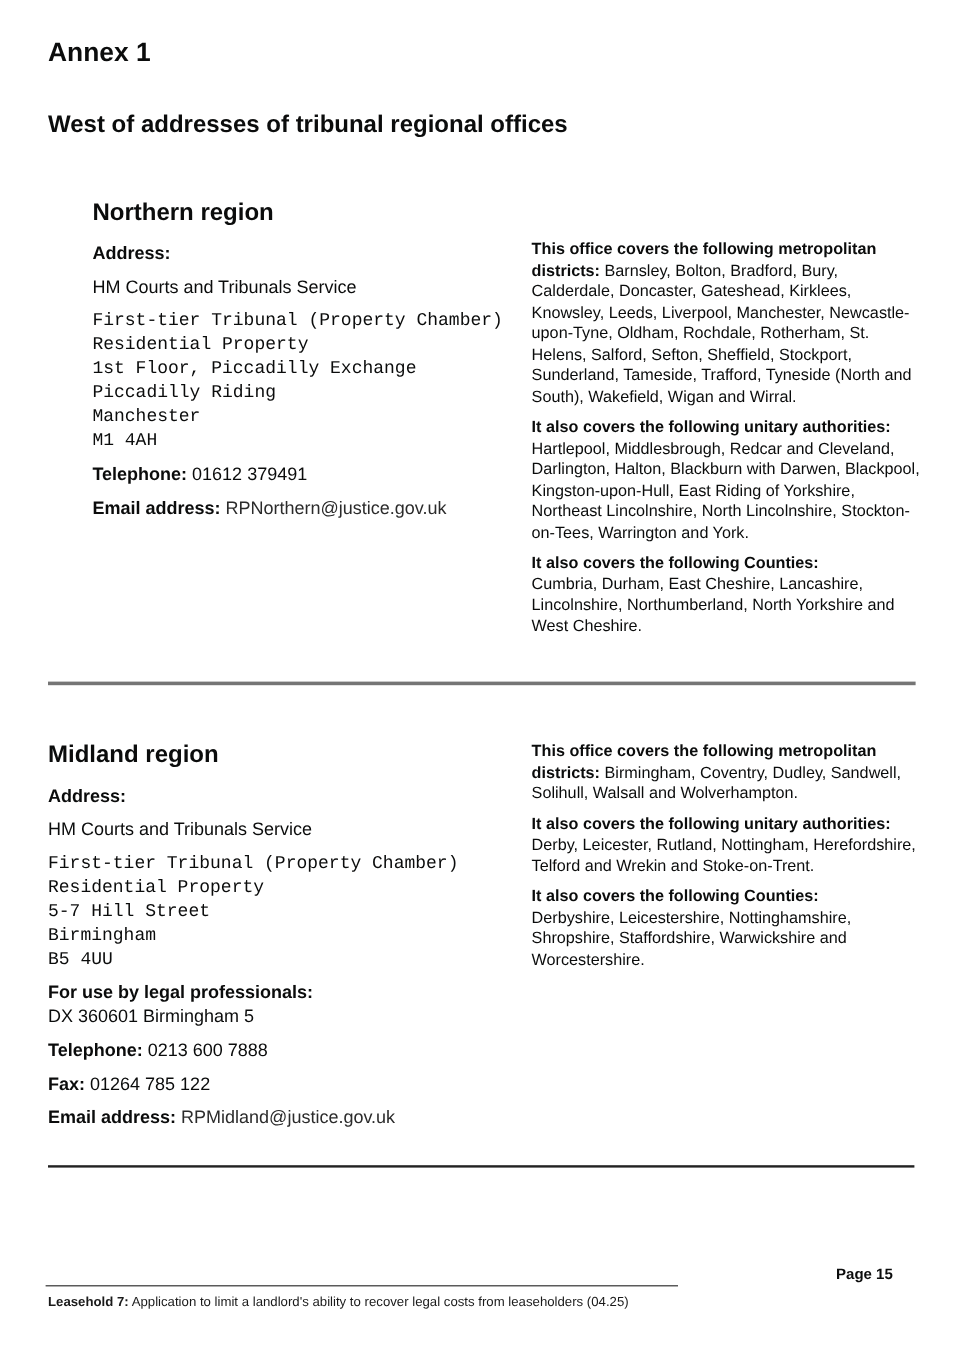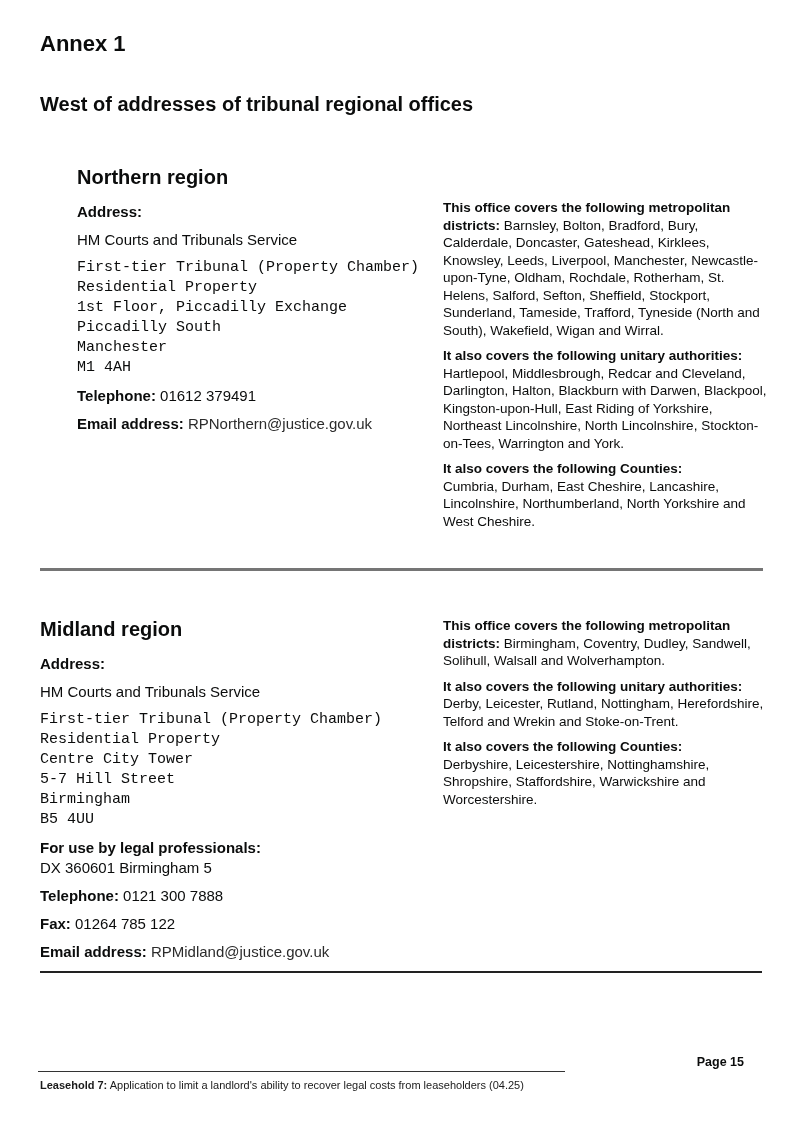--- a/index.html
+++ b/index.html
@@ -74,21 +74,21 @@
 
 <div class="region" id="region-0">
   <div class="col-left">
     <div class="region-heading">Northern region</div>
     <p class="bold">Address:</p>
     <p>HM Courts and Tribunals Service</p>
     <div class="addr-block">
       <div>First-tier Tribunal (Property Chamber)</div>
       <div>Residential Property</div>
       <div>1st Floor, Piccadilly Exchange</div>
-      <div>Piccadilly South</div>
+      <div>Piccadilly Riding</div>
       <div>Manchester</div>
       <div>M1 4AH</div>
     </div>
     <p>
       <span class="bold">Telephone:</span>
       <span>01612 379491</span>
     </p>
     <p>
       <span class="bold">Email address:</span>
       <a class="email-link">RPNorthern@justice.gov.uk</a>
@@ -110,32 +110,31 @@
 <div class="divider-gray"></div>
 
 <div class="region" id="region-1">
   <div class="col-left">
     <div class="region-heading">Midland region</div>
     <p class="bold">Address:</p>
     <p>HM Courts and Tribunals Service</p>
     <div class="addr-block">
       <div>First-tier Tribunal (Property Chamber)</div>
       <div>Residential Property</div>
-      <div>Centre City Tower</div>
       <div>5-7 Hill Street</div>
       <div>Birmingham</div>
       <div>B5 4UU</div>
     </div>
     <p class="legal">
       <span class="bold">For use by legal professionals:</span>
       <span class="dx">DX 360601 Birmingham 5</span>
     </p>
     <p>
       <span class="bold">Telephone:</span>
-      <span>0121 300 7888</span>
+      <span>0213 600 7888</span>
     </p>
     <p>
       <span class="bold">Fax:</span>
       <span>01264 785 122</span>
     </p>
     <p>
       <span class="bold">Email address:</span>
       <a class="email-link">RPMidland@justice.gov.uk</a>
     </p>
   </div>

